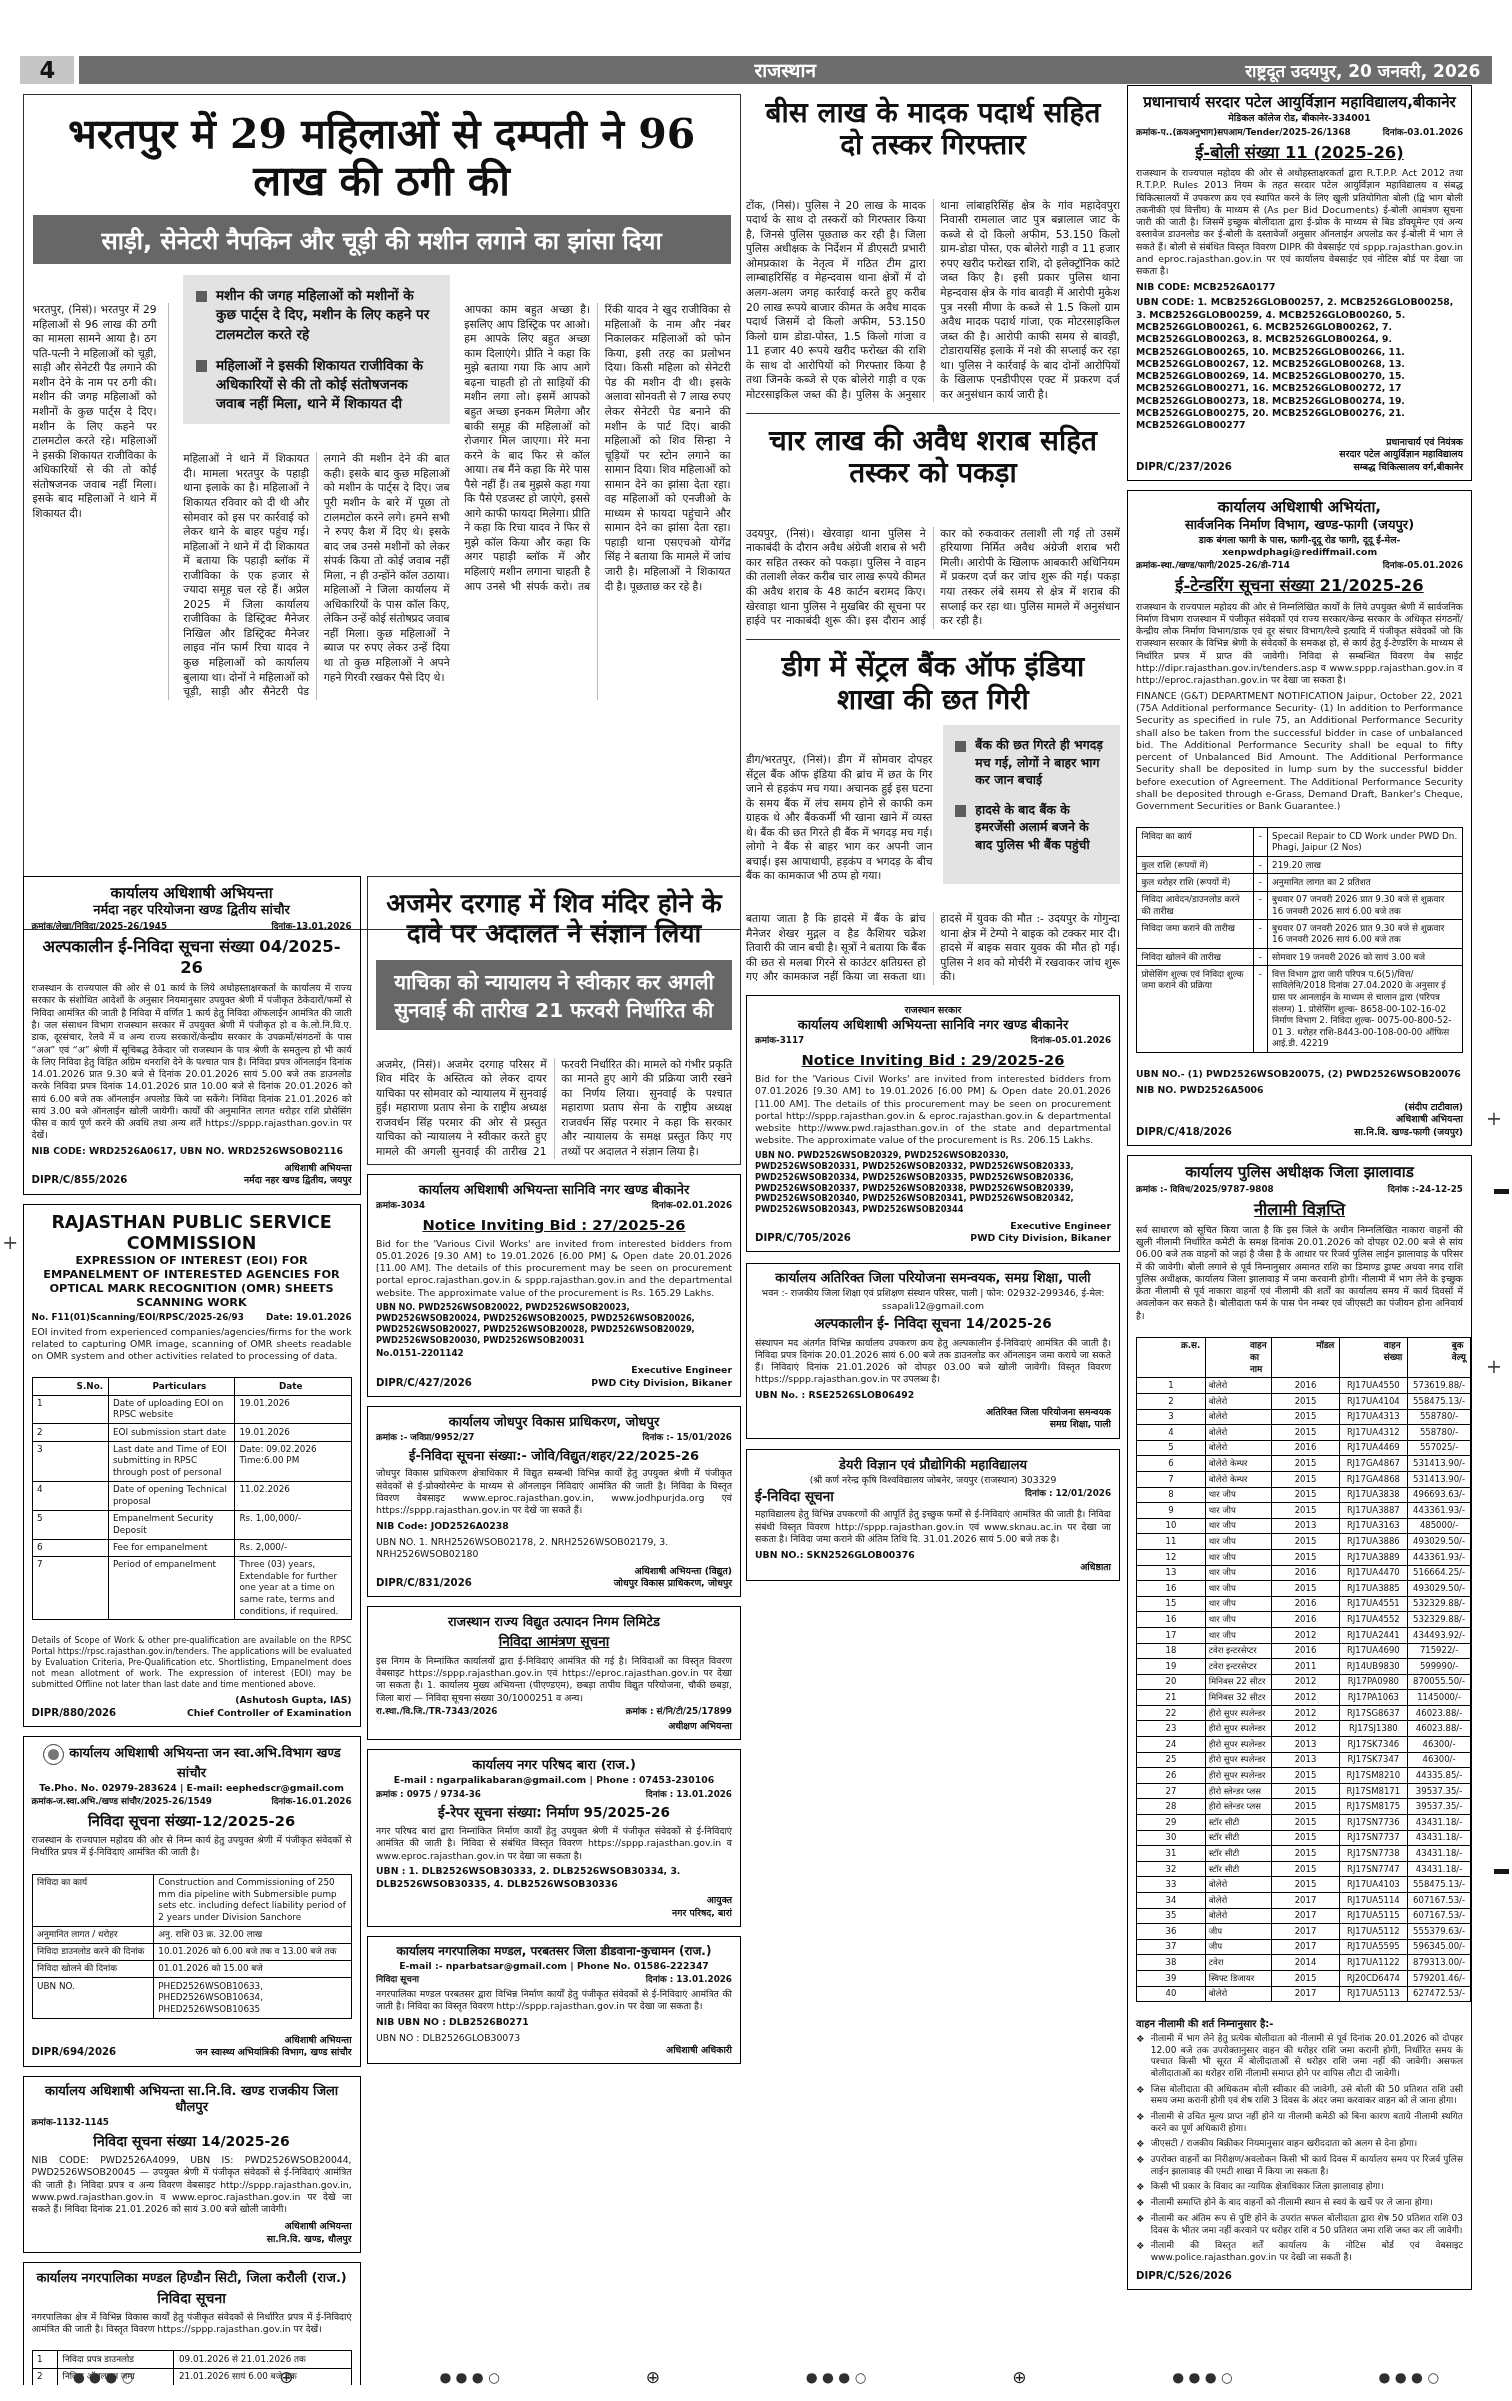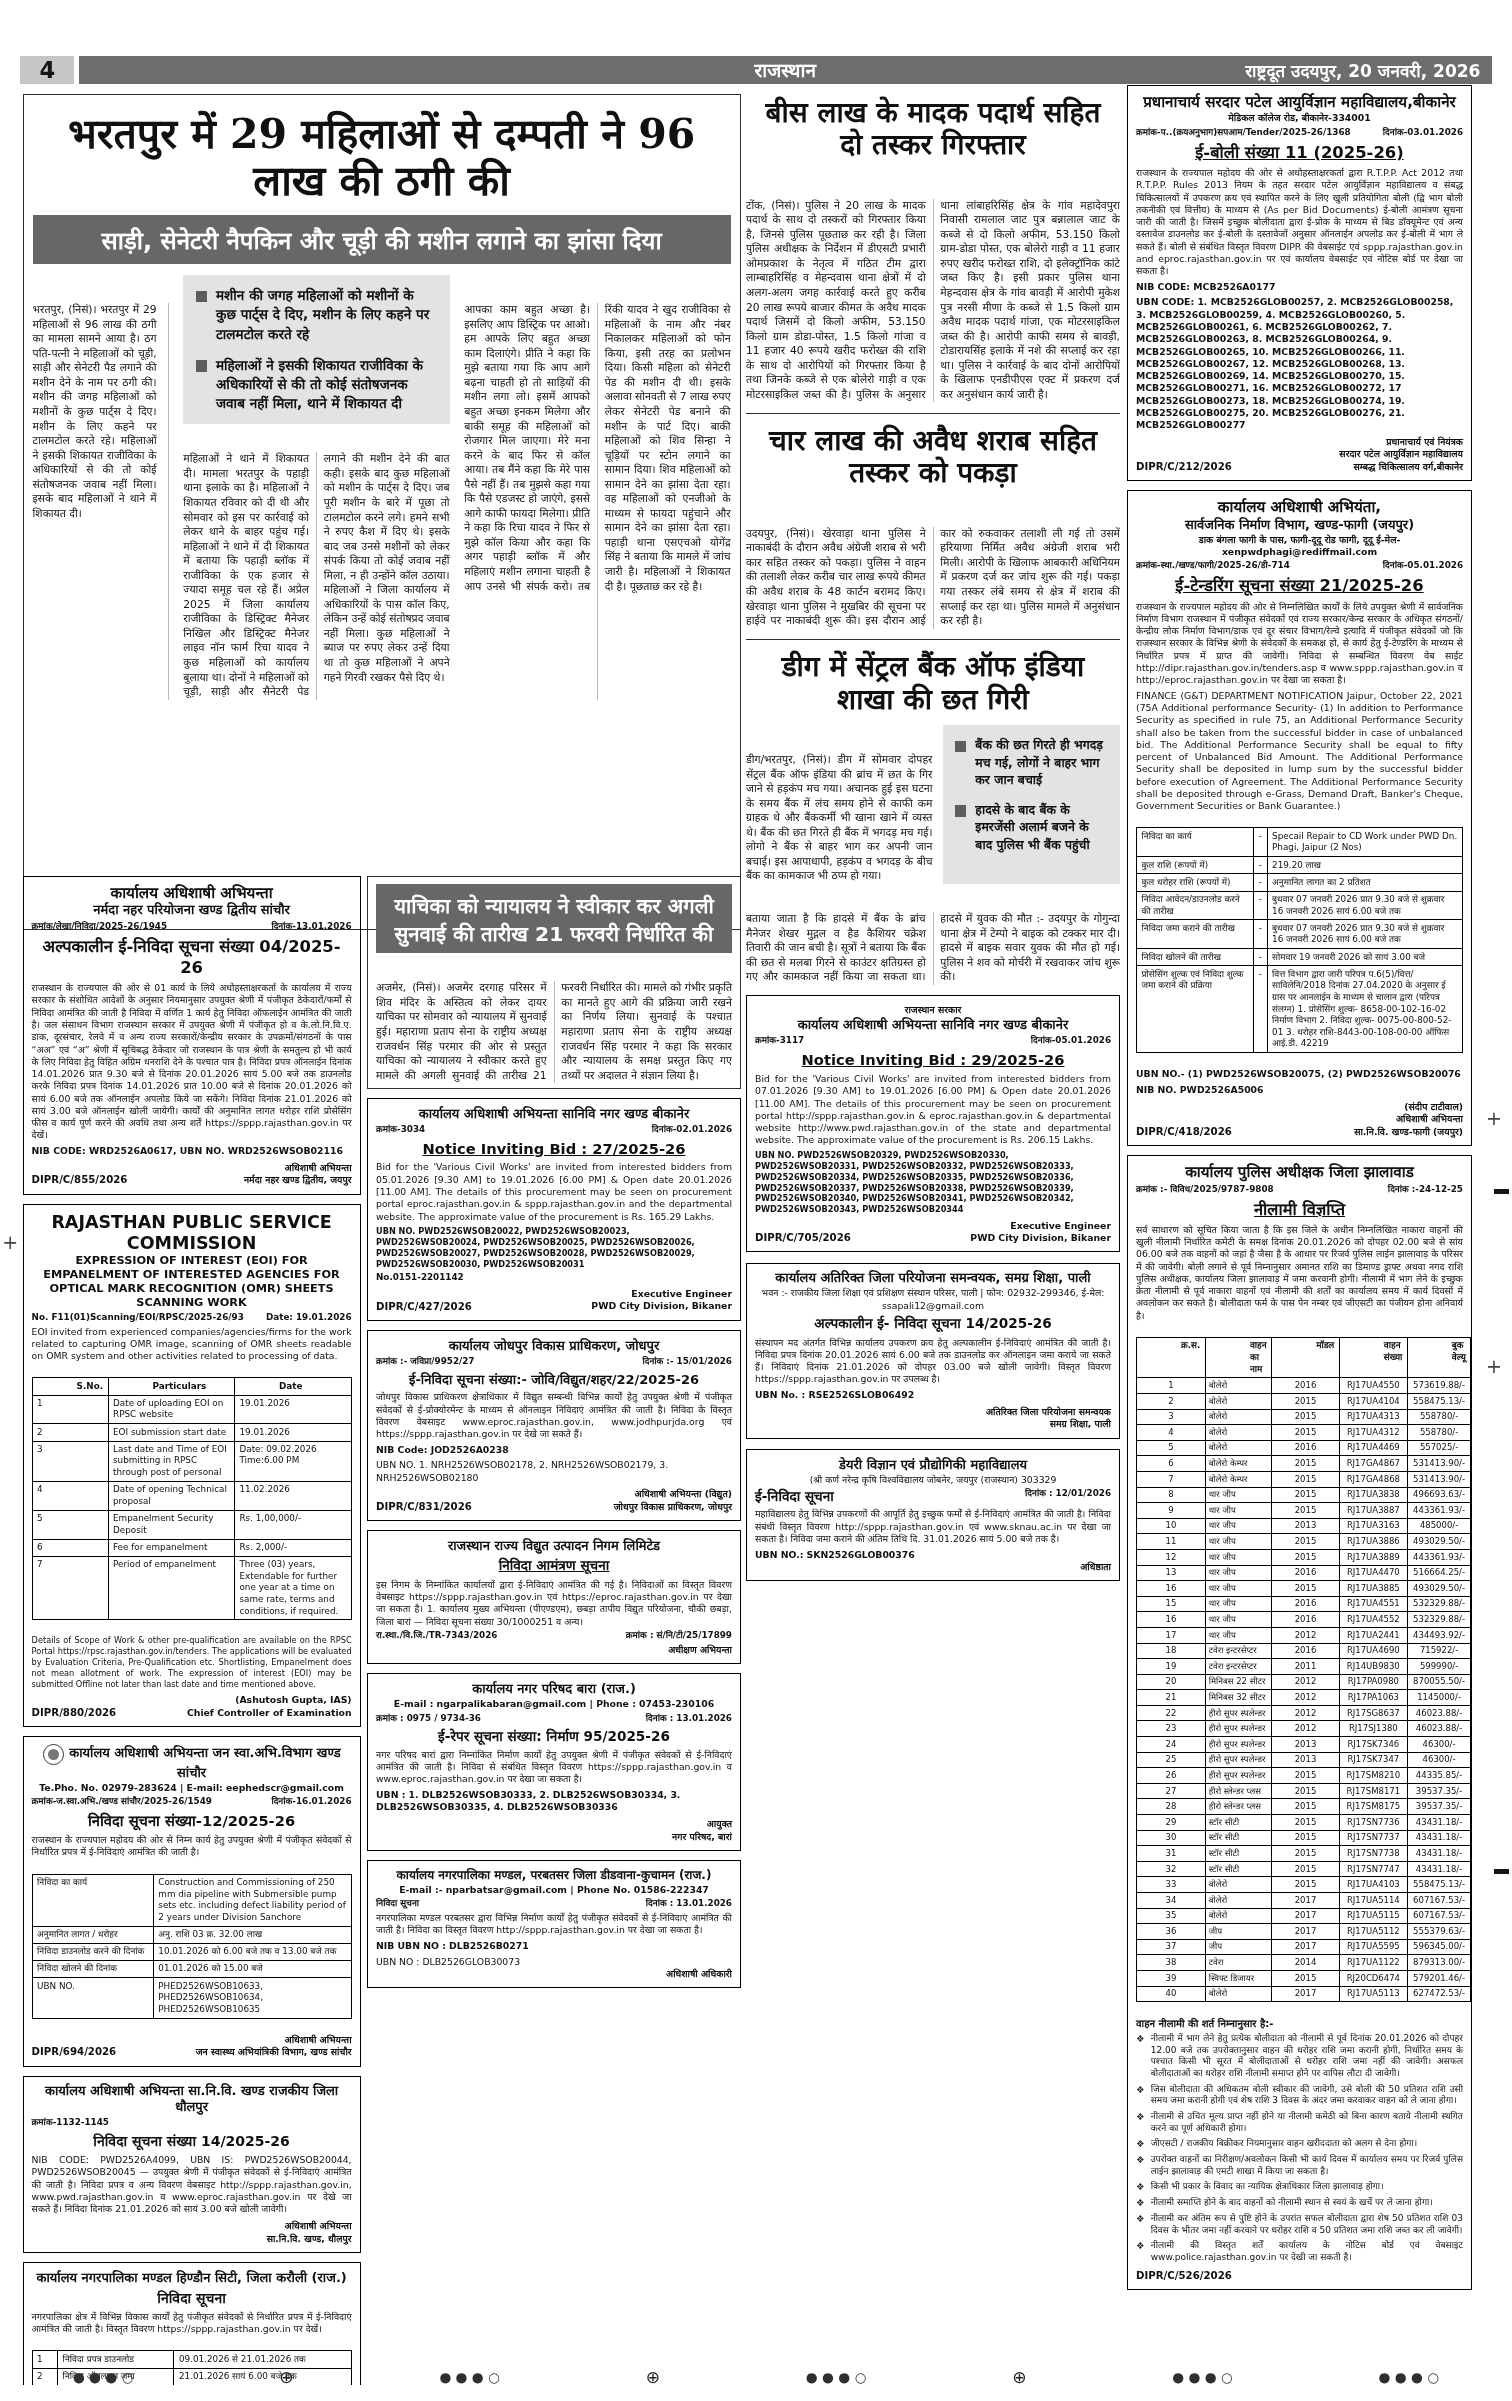--- a/index.html
+++ b/index.html
@@ -292,20 +292,21 @@
           </tbody>
       </table>
       <div class="n-code">UBN NO : DLB2526WSOB30072, DLB2526WSOB30073</div>
 
     </div>
   </div>
 
   <div class="col-mid">
 
     <div class="ajmer">
+      <div class="headline art-headline">अजमेर दरगाह में शिव मंदिर होने के दावे पर अदालत ने संज्ञान लिया</div>
       <div class="subband" style="font-size:20.3px;padding:6.8px;margin-bottom:8px">याचिका को न्यायालय ने स्वीकार कर अगली सुनवाई की तारीख 21 फरवरी निर्धारित की</div>
       <div class="twocol body-just art-body">अजमेर, (निसं)। अजमेर दरगाह परिसर में शिव मंदिर के अस्तित्व को लेकर दायर याचिका पर सोमवार को न्यायालय में सुनवाई हुई। महाराणा प्रताप सेना के राष्ट्रीय अध्यक्ष राजवर्धन सिंह परमार की ओर से प्रस्तुत याचिका को न्यायालय ने स्वीकार करते हुए मामले की अगली सुनवाई की तारीख 21 फरवरी निर्धारित की। मामले को गंभीर प्रकृति का मानते हुए आगे की प्रक्रिया जारी रखने का निर्णय लिया। सुनवाई के पश्चात महाराणा प्रताप सेना के राष्ट्रीय अध्यक्ष राजवर्धन सिंह परमार ने कहा कि सरकार और न्यायालय के समक्ष प्रस्तुत किए गए तथ्यों पर अदालत ने संज्ञान लिया है।</div>
     </div>
 
     <div class="nbox">
       <div class="n-org2">कार्यालय अधिशाषी अभियन्ता सानिवि नगर खण्ड बीकानेर</div>
       <div class="n-meta">
           <span>क्रमांक-3034</span>
           <span>दिनांक-02.01.2026</span>
         </div>
@@ -463,21 +464,21 @@
       <div class="n-addr">मेडिकल कॉलेज रोड, बीकानेर-334001</div>
       <div class="n-meta">
           <span>क्रमांक-प..(क्रयअनुभाग)सपआम/Tender/2025-26/1368</span>
           <span>दिनांक-03.01.2026</span>
         </div>
       <div class="n-title">ई-बोली संख्या 11 (2025-26)</div>
       <div class="n-body">राजस्थान के राज्यपाल महोदय की ओर से अधोहस्ताक्षरकर्ता द्वारा R.T.P.P. Act 2012 तथा R.T.P.P. Rules 2013 नियम के तहत सरदार पटेल आयुर्विज्ञान महाविद्यालय व संबद्ध चिकित्सालयों में उपकरण क्रय एवं स्थापित करने के लिए खुली प्रतियोगिता बोली (द्वि भाग बोली तकनीकी एवं वित्तीय) के माध्यम से (As per Bid Documents) ई-बोली आमंत्रण सूचना जारी की जाती है। जिसमें इच्छुक बोलीदाता द्वारा ई-प्रोक के माध्यम से बिड डॉक्यूमेन्ट एवं अन्य दस्तावेज डाउनलोड कर ई-बोली के दस्तावेजों अनुसार ऑनलाईन अपलोड कर ई-बोली में भाग ले सकते हैं। बोली से संबंधित विस्तृत विवरण DIPR की वेबसाईट एवं sppp.rajasthan.gov.in and eproc.rajasthan.gov.in पर एवं कार्यालय वेबसाईट एवं नोटिस बोर्ड पर देखा जा सकता है।</div>
       <div class="n-code">NIB CODE: MCB2526A0177</div>
       <div class="n-code" style="font-weight:bold">UBN CODE: 1. MCB2526GLOB00257, 2. MCB2526GLOB00258, 3. MCB2526GLOB00259, 4. MCB2526GLOB00260, 5. MCB2526GLOB00261, 6. MCB2526GLOB00262, 7. MCB2526GLOB00263, 8. MCB2526GLOB00264, 9. MCB2526GLOB00265, 10. MCB2526GLOB00266, 11. MCB2526GLOB00267, 12. MCB2526GLOB00268, 13. MCB2526GLOB00269, 14. MCB2526GLOB00270, 15. MCB2526GLOB00271, 16. MCB2526GLOB00272, 17 MCB2526GLOB00273, 18. MCB2526GLOB00274, 19. MCB2526GLOB00275, 20. MCB2526GLOB00276, 21. MCB2526GLOB00277</div>
       <div class="n-foot">
-        <span class="n-dipr">DIPR/C/212/2026</span>
+        <span class="n-dipr">DIPR/C/237/2026</span>
         <span class="n-sign"><span>प्रधानाचार्य एवं नियंत्रक</span><br>
         <span>सरदार पटेल आयुर्विज्ञान महाविद्यालय</span><br>
         <span>सम्बद्ध चिकित्सालय वर्ग,बीकानेर</span></span>
       </div>
     </div>
 
     <div class="nbox">
       <div class="n-org">कार्यालय अधिशाषी अभियंता,</div>
       <div class="n-org2">सार्वजनिक निर्माण विभाग, खण्ड-फागी (जयपुर)</div>
       <div class="n-addr">डाक बंगला फागी के पास, फागी-दूदू रोड फागी, दूदू ई-मेल-xenpwdphagi@rediffmail.com</div>

